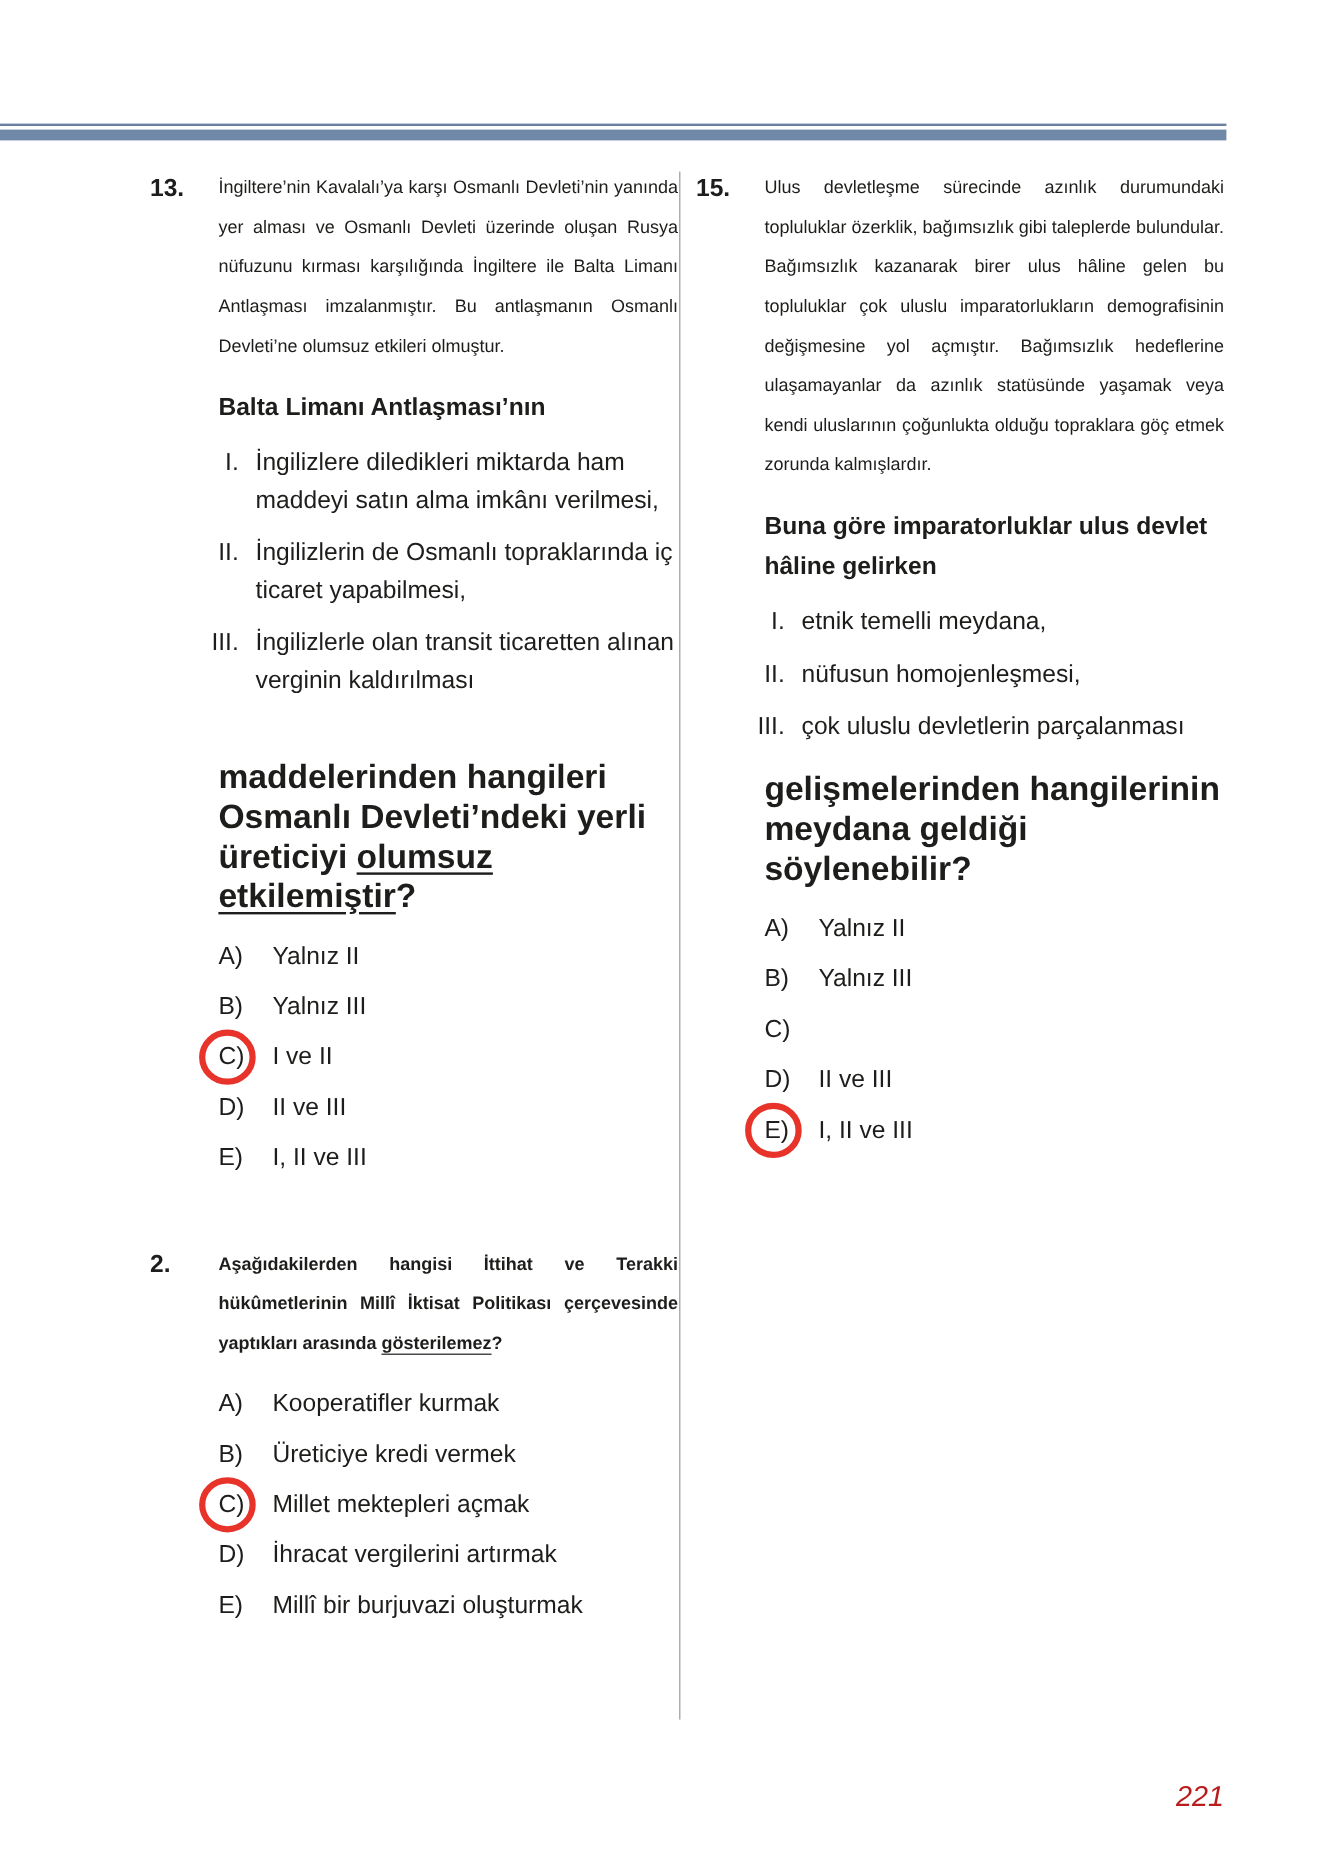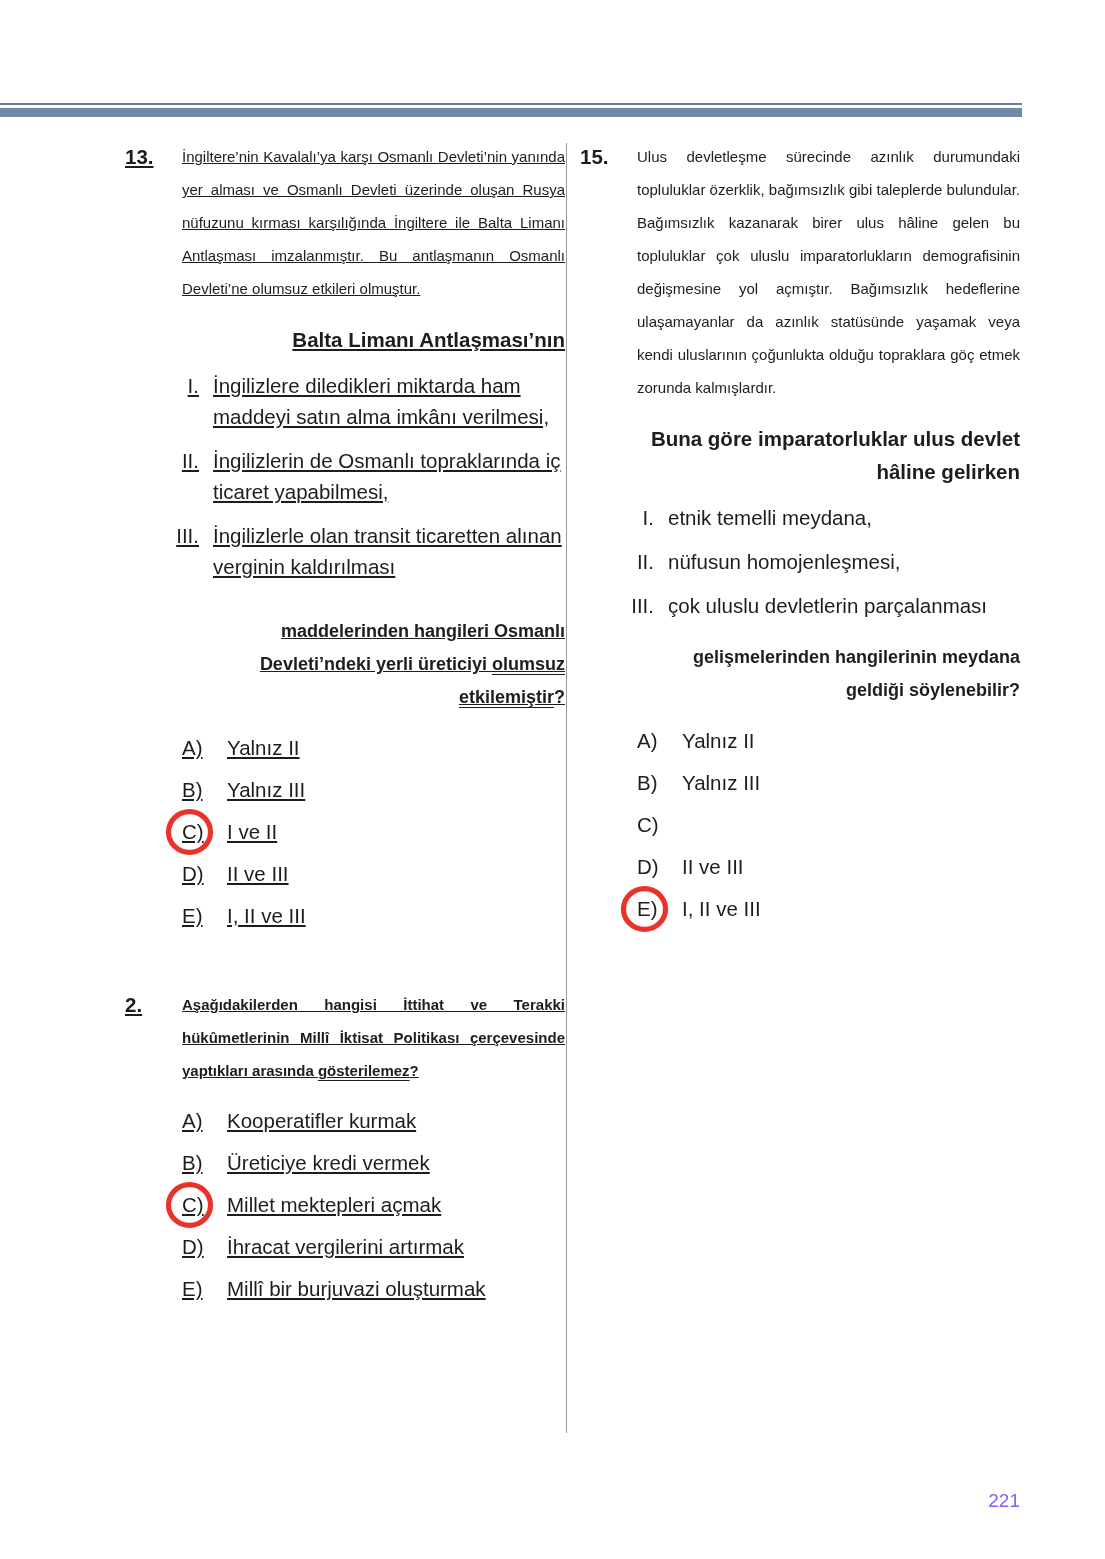--- a/index.html
+++ b/index.html
@@ -44,21 +44,21 @@
     position: absolute;
     left: 0;
     top: 140px;
     width: 1105px;
     height: 1300px;
   }
   .column {
     position: absolute;
     top: 0;
   }
-  #col-left  { left: 125px; width: 440px; text-decoration: underline; }
+  #col-left  { left: 125px; width: 440px; }
   #col-right { left: 580px; width: 440px; }
 
   #column-divider {
     position: absolute;
     left: 566px;
     top: 143px;
     width: 1px;
     height: 1290px;
     background: #9a9a9a;
   }
@@ -89,28 +89,26 @@
     margin: 0;
   }
   .q-stem.bold,
   .q-lead {
     font-weight: bold;
   }
   .q-lead {
     font-size: 20.5px;
     line-height: 33px;
     margin: 18px 0 0 0;
-    text-align: right;
   }
   .q-tail {
     font-weight: bold;
-    font-size: 18px;
+    font-size: 28px;
     line-height: 33px;
-    margin: 33px 0 0 0;
-    text-align: right;
+    margin: 49px 0 0 0;
   }
   .q-tail-tight {
     margin-top: 20px;
   }
   .u { text-decoration: underline; text-underline-offset: 4px; }
 
   
   .roman-list {
     margin: 14px 0 0 0;
     padding: 0;
@@ -182,22 +180,23 @@
   #col-right .q-tail { margin-left: 57px; }
   #col-right .roman-list { margin-left: 40px; }
 
   .spacer-q { height: 46px; }
 
   
   #page-number {
     position: absolute;
     right: 85px;
     bottom: 47px;
-    font-size: 19px;
-    color: #8b5cf6;
+    font-size: 24px;
+    color: #b91c1c;
+    font-style: italic;
   }
 </style>
 </head>
 <body>
 
 <div id="header-rules">
   <div class="rule-thin"></div>
   <div class="rule-gap"></div>
   <div class="rule-thick"></div>
 </div>

